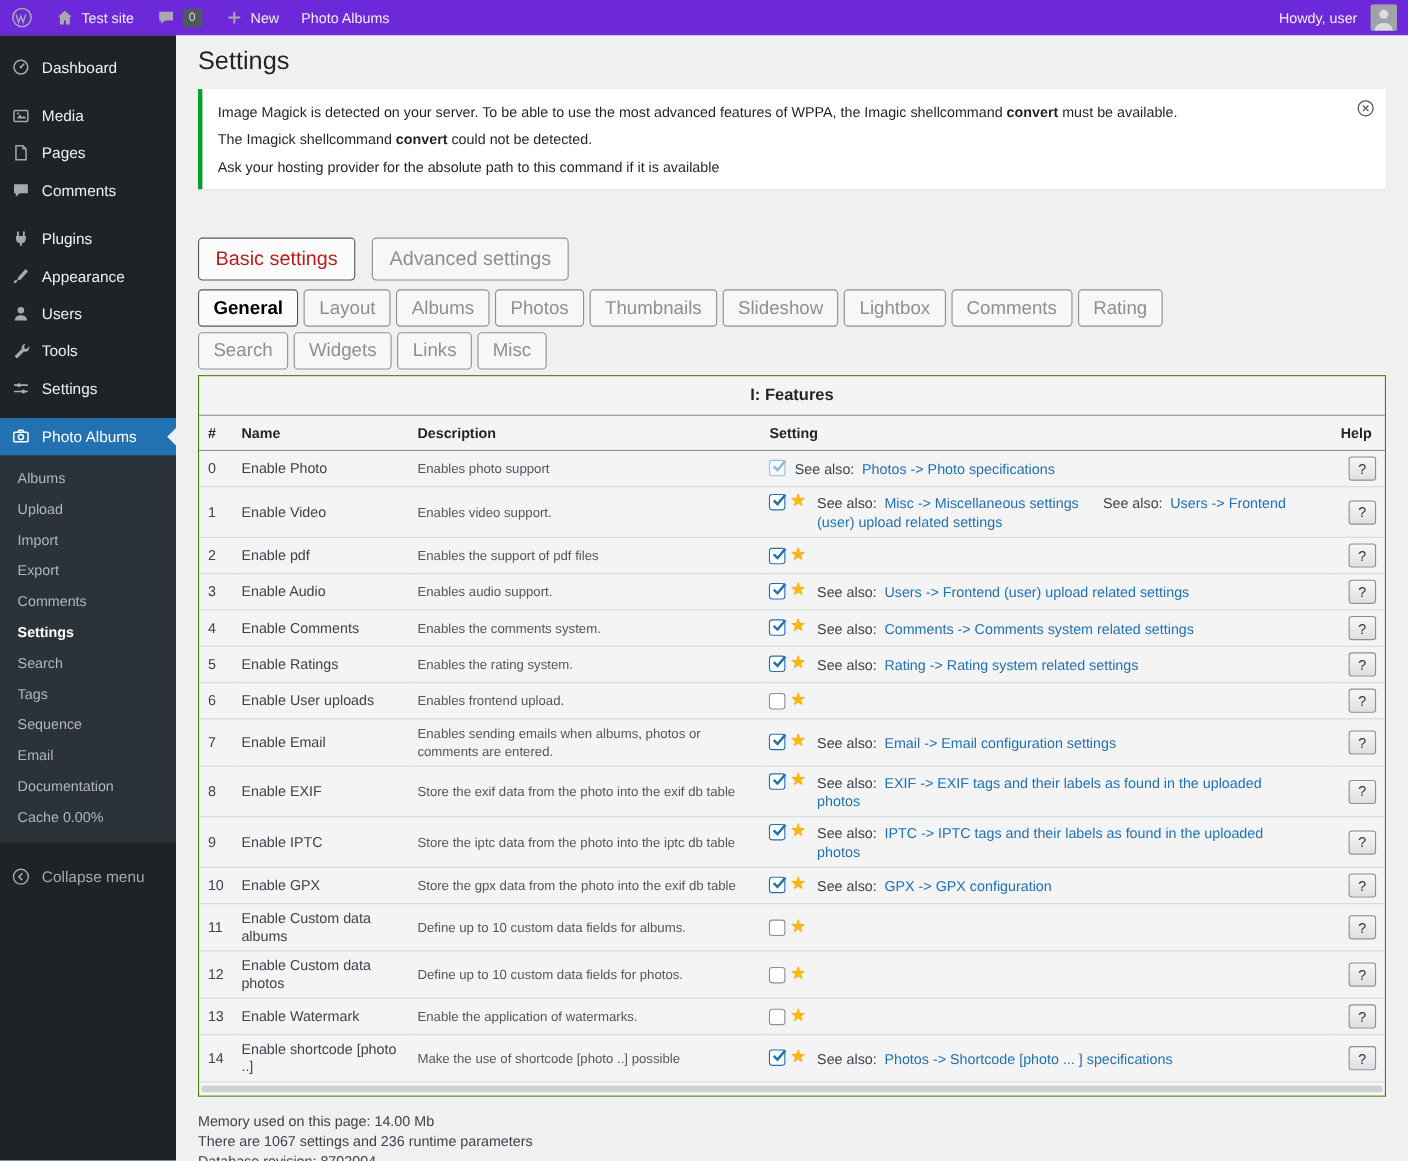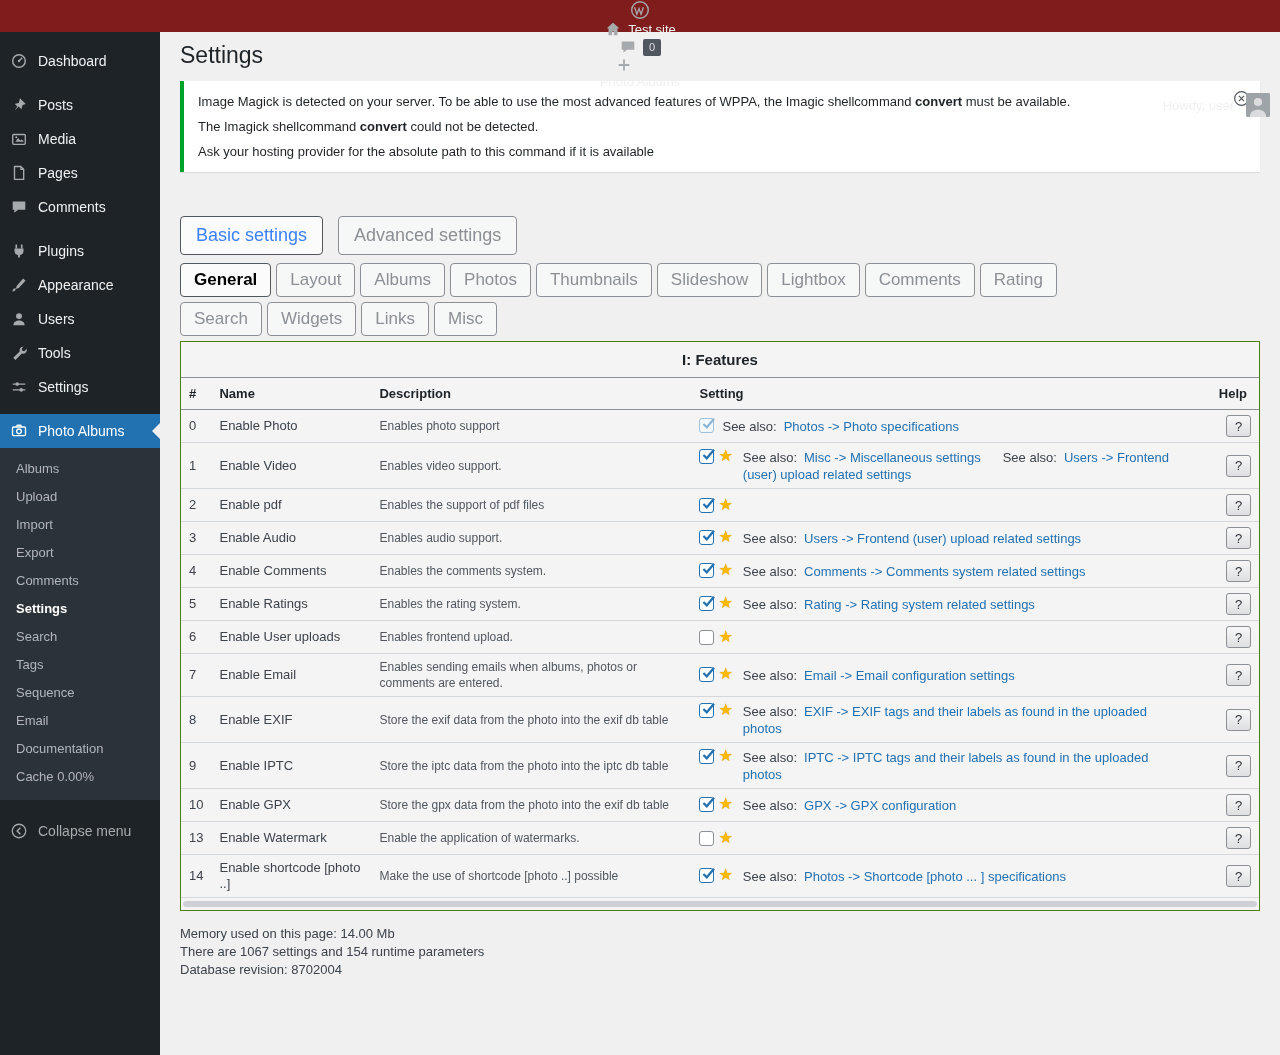--- a/index.html
+++ b/index.html
@@ -8,21 +8,21 @@
     width:1280px; height:1055px; overflow:hidden;
     font-family:"Liberation Sans", sans-serif;
     background:#f0f0f1; color:#1d2327; font-size:13px;
   }
   .icon { display:inline-flex; align-items:center; justify-content:center; }
   .icon svg { display:block; }
 
   
   .adminbar {
     position:absolute; top:0; left:0; width:1280px; height:32px;
-    background:#7f1d1d; color:#f0f0f1; display:flex; align-items:center; z-index:30;flex-direction:column;
+    background:#6d28d9; color:#f0f0f1; display:flex; align-items:center; z-index:30;
   }
   .ab-item { display:flex; align-items:center; gap:6px; padding:0 10px; height:32px; cursor:pointer; font-size:13px; color:#f0f0f1; }
   .ab-item .icon { color:#a7aaad; }
   .ab-item .icon svg { width:18px; height:18px; }
   .ab-logo .icon svg { width:20px; height:20px; }
   .ab-right { margin-left:auto; display:flex; align-items:center; }
   .ab-count {
     background:#50575e; border-radius:2px; padding:0 6px; font-size:11px; line-height:17px; color:#dcdcde;
   }
   .avatar { width:24px; height:24px; margin-left:6px; border-radius:2px; overflow:hidden; background:#9ea3a8; flex:none; }
@@ -65,21 +65,21 @@
   .dismiss-btn {
     position:absolute; top:9px; right:10px; background:none; border:none; padding:0; cursor:pointer; color:#50575e;
   }
   .dismiss-btn svg { width:17px; height:17px; }
 
   .main-tabs { margin-top:44px; display:flex; gap:15px; }
   .btn-tab {
     font-family:"Liberation Sans", sans-serif; font-size:18px; padding:8px 15px;
     border:1px solid #8c8f94; border-radius:4px; background:#f6f7f7; color:#8c8f94; cursor:pointer;
   }
-  .btn-tab.active { color:#3b82f6; border-color:#50575e; background:#fbfbfb; }
+  .btn-tab.active { color:#b91c1c; border-color:#50575e; background:#fbfbfb; }
 
   .sub-tabs { margin-top:8px; width:960px; display:flex; flex-wrap:wrap; gap:5px; }
   .sub-tab {
     font-family:"Liberation Sans", sans-serif; font-size:17px; padding:6px 13px;
     border:1px solid #8c8f94; border-radius:4px; background:#f6f7f7; color:#8c8f94; cursor:pointer;
   }
   .sub-tab.active { color:#000; font-weight:700; border-color:#50575e; background:#fbfbfb; }
 
   
   .features-box { margin-top:5px; border:1px solid #4d7c0f; background:#f4f4f5; }
@@ -181,28 +181,20 @@
         <span class="icon">
           <svg viewBox="0 0 20 20">
             <circle cx="10" cy="10" r="7" fill="none" stroke="currentColor" stroke-width="1.6"></circle>
             <path d="M10 10l3.6-3.6" stroke="currentColor" stroke-width="1.6"></path>
             <circle cx="10" cy="10" r="1.3" fill="currentColor"></circle>
           </svg>
         </span>
         <span>Dashboard</span>
       </div>
       <div class="menu-sep"></div>
-      <div class="menu-item">
-        <span class="icon">
-          <svg viewBox="0 0 20 20">
-            <path d="M11 2.5l6.5 6.5-3.4 1-1.6 4.6-2.8-2.8L5 16.5l3.2-4.7-2.8-2.8 4.6-1.6z" fill="currentColor"></path>
-          </svg>
-        </span>
-        <span>Posts</span>
-      </div>
       <div class="menu-item">
         <span class="icon">
           <svg viewBox="0 0 20 20">
             <rect x="3" y="5" width="14" height="11" rx="1.2" fill="none" stroke="currentColor" stroke-width="1.5"></rect>
             <path d="M6 13l3-4 2.5 3 1.5-1.7L15.5 13z" fill="currentColor"></path>
             <circle cx="7" cy="8" r="1.1" fill="currentColor"></circle>
           </svg>
         </span>
         <span>Media</span>
       </div>
@@ -537,20 +529,44 @@
                       <path d="M4 10.5l4 4L16.5 4.5" fill="none" stroke="currentColor" stroke-width="2.6"></path>
                     </svg></span>
                 </span>
                 <span class="star">★</span>
                 <span class="see-wrap"><span class="see-pair"><span class="see-label">See also:</span><a class="see-link">GPX -&gt; GPX configuration</a></span></span>
               </div>
             </td>
             <td class="cell-help"><button class="help-btn">?</button></td>
           </tr>
           <tr>
+            <td class="cell-num">11</td>
+            <td class="cell-name">Enable Custom data albums</td>
+            <td class="cell-desc">Define up to 10 custom data fields for albums.</td>
+            <td>
+              <div class="setting-cell">
+                <span class="cb"></span>
+                <span class="star">★</span>
+              </div>
+            </td>
+            <td class="cell-help"><button class="help-btn">?</button></td>
+          </tr>
+          <tr>
+            <td class="cell-num">12</td>
+            <td class="cell-name">Enable Custom data photos</td>
+            <td class="cell-desc">Define up to 10 custom data fields for photos.</td>
+            <td>
+              <div class="setting-cell">
+                <span class="cb"></span>
+                <span class="star">★</span>
+              </div>
+            </td>
+            <td class="cell-help"><button class="help-btn">?</button></td>
+          </tr>
+          <tr>
             <td class="cell-num">13</td>
             <td class="cell-name">Enable Watermark</td>
             <td class="cell-desc">Enable the application of watermarks.</td>
             <td>
               <div class="setting-cell">
                 <span class="cb"></span>
                 <span class="star">★</span>
               </div>
             </td>
             <td class="cell-help"><button class="help-btn">?</button></td>
@@ -574,17 +590,17 @@
           </tr>
         </tbody>
     </table>
     <div class="hscroll">
         <div class="hthumb"></div>
       </div>
   </div>
 
   <div class="footer-info">
       <div>Memory used on this page: 14.00 Mb</div>
-      <div>There are 1067 settings and 154 runtime parameters</div>
+      <div>There are 1067 settings and 236 runtime parameters</div>
       <div>Database revision: 8702004</div>
     </div>
 
 </div>
 
 </body></html>

